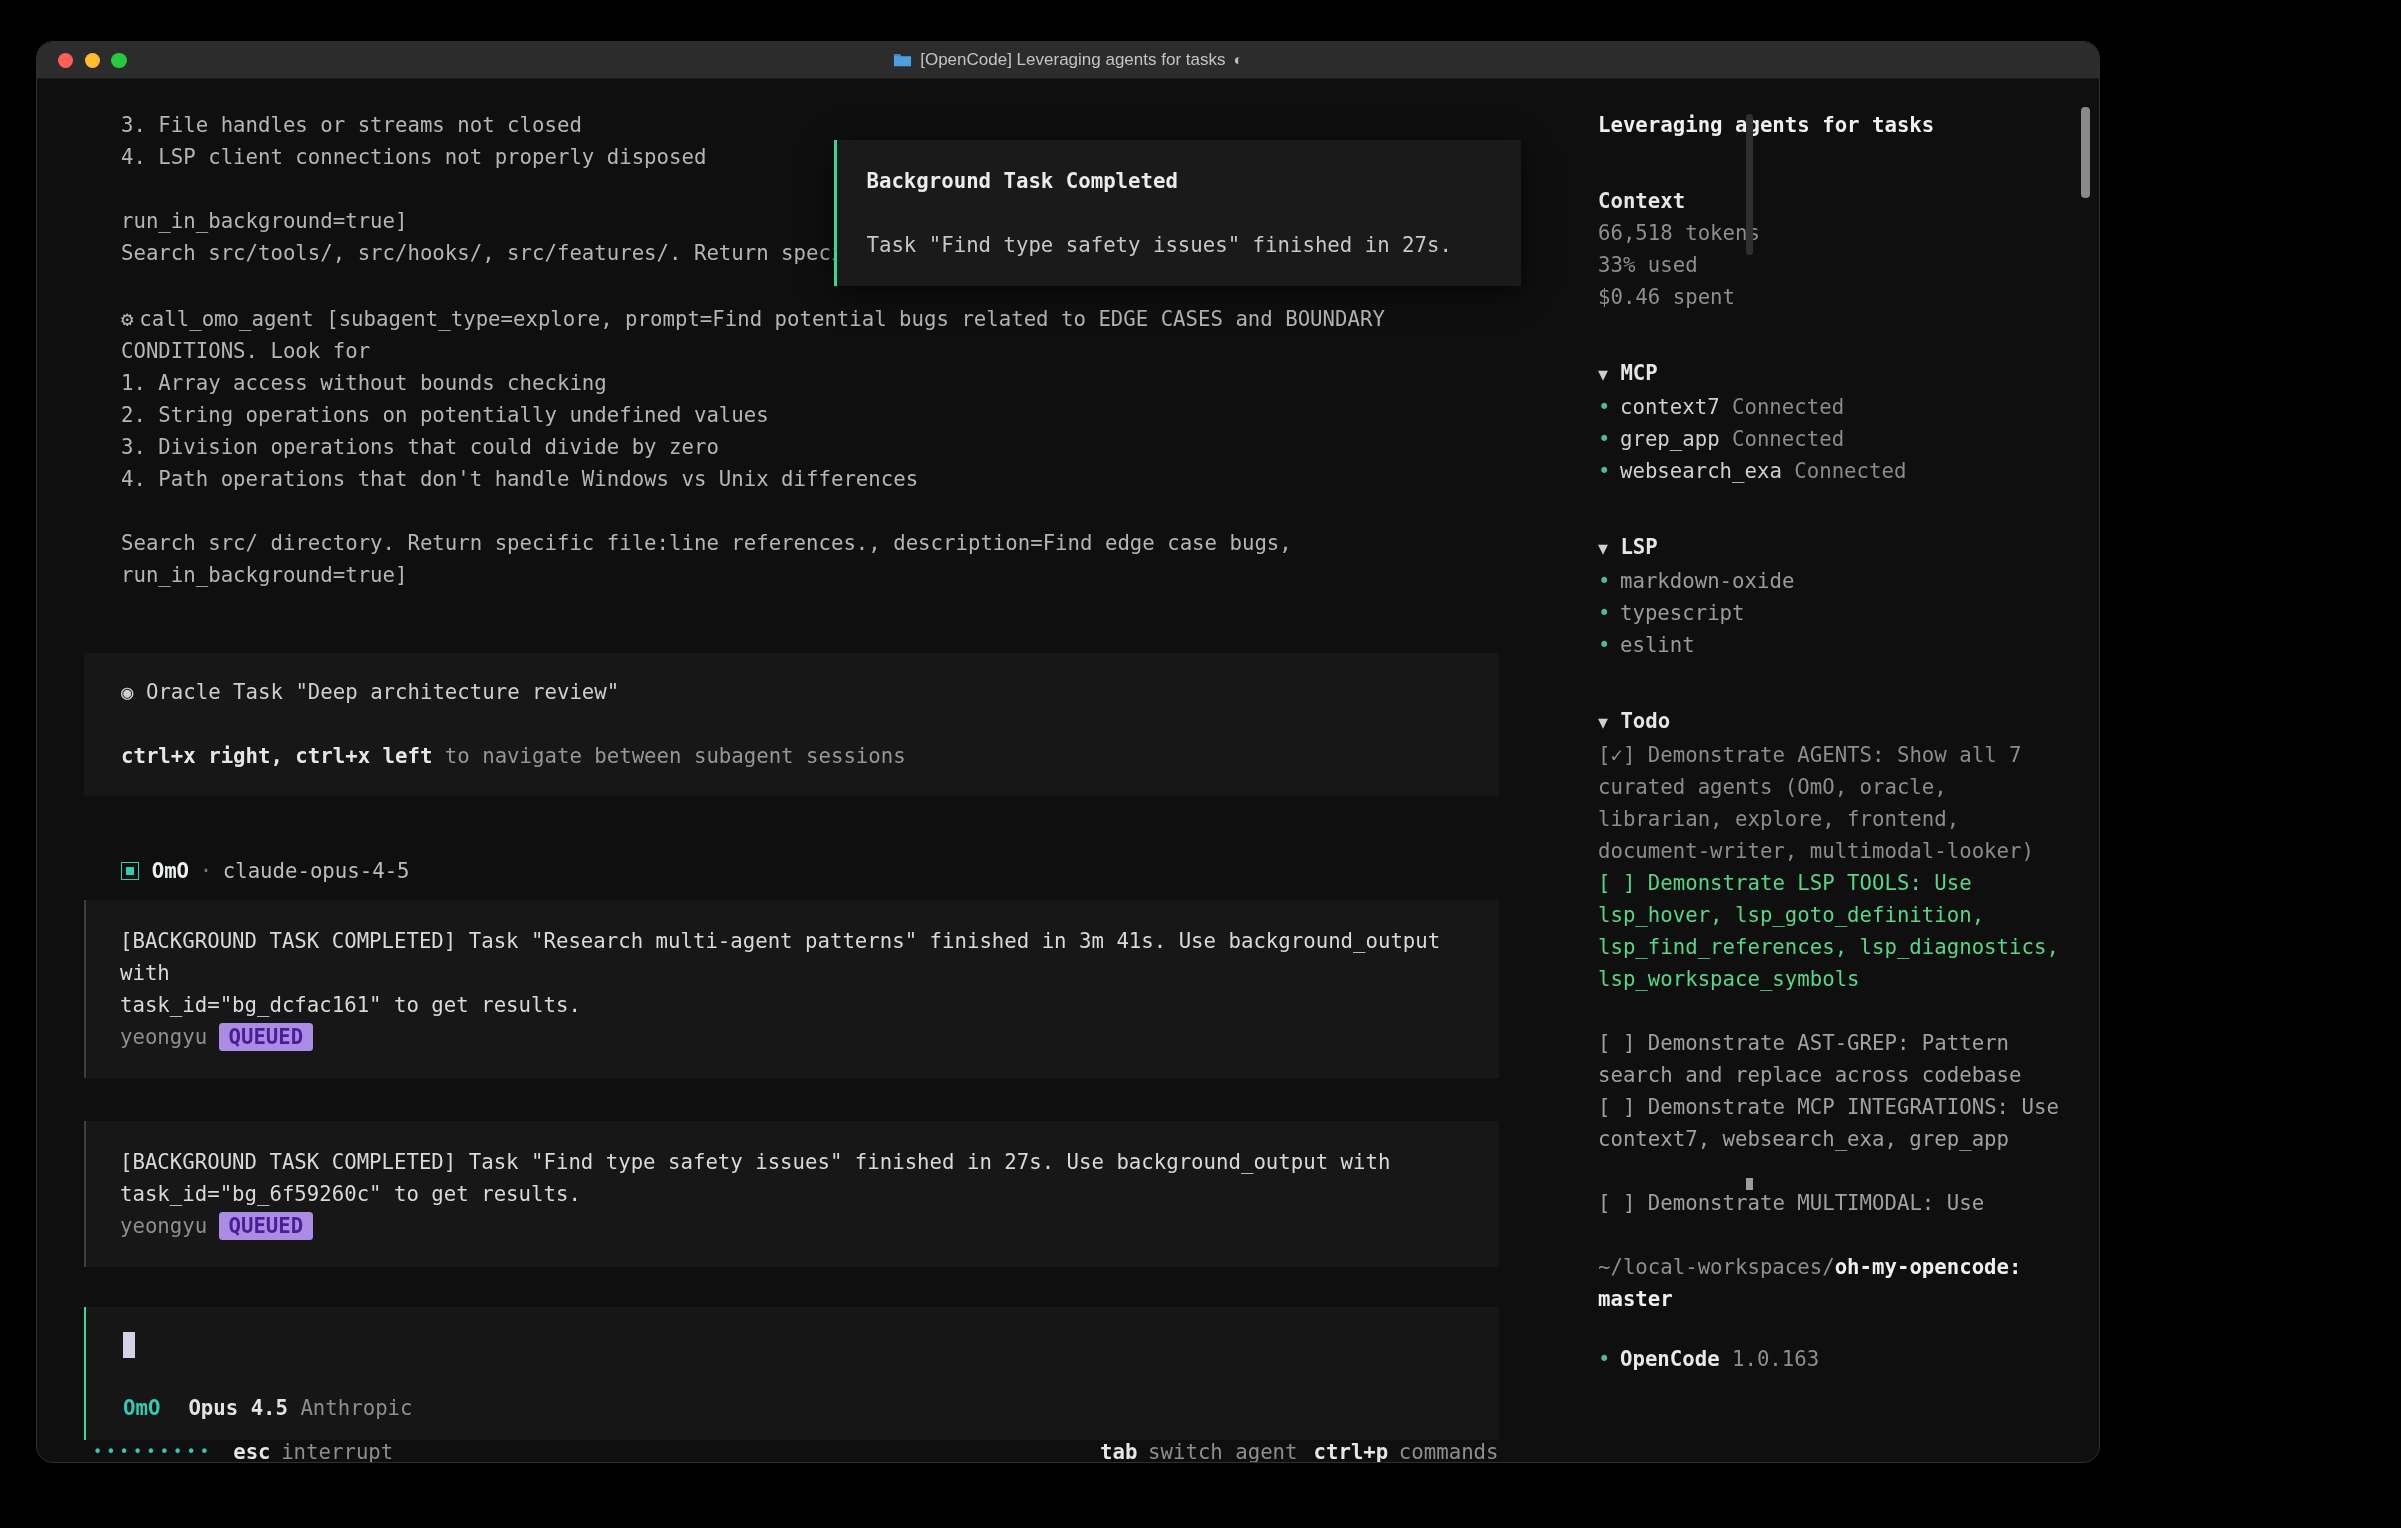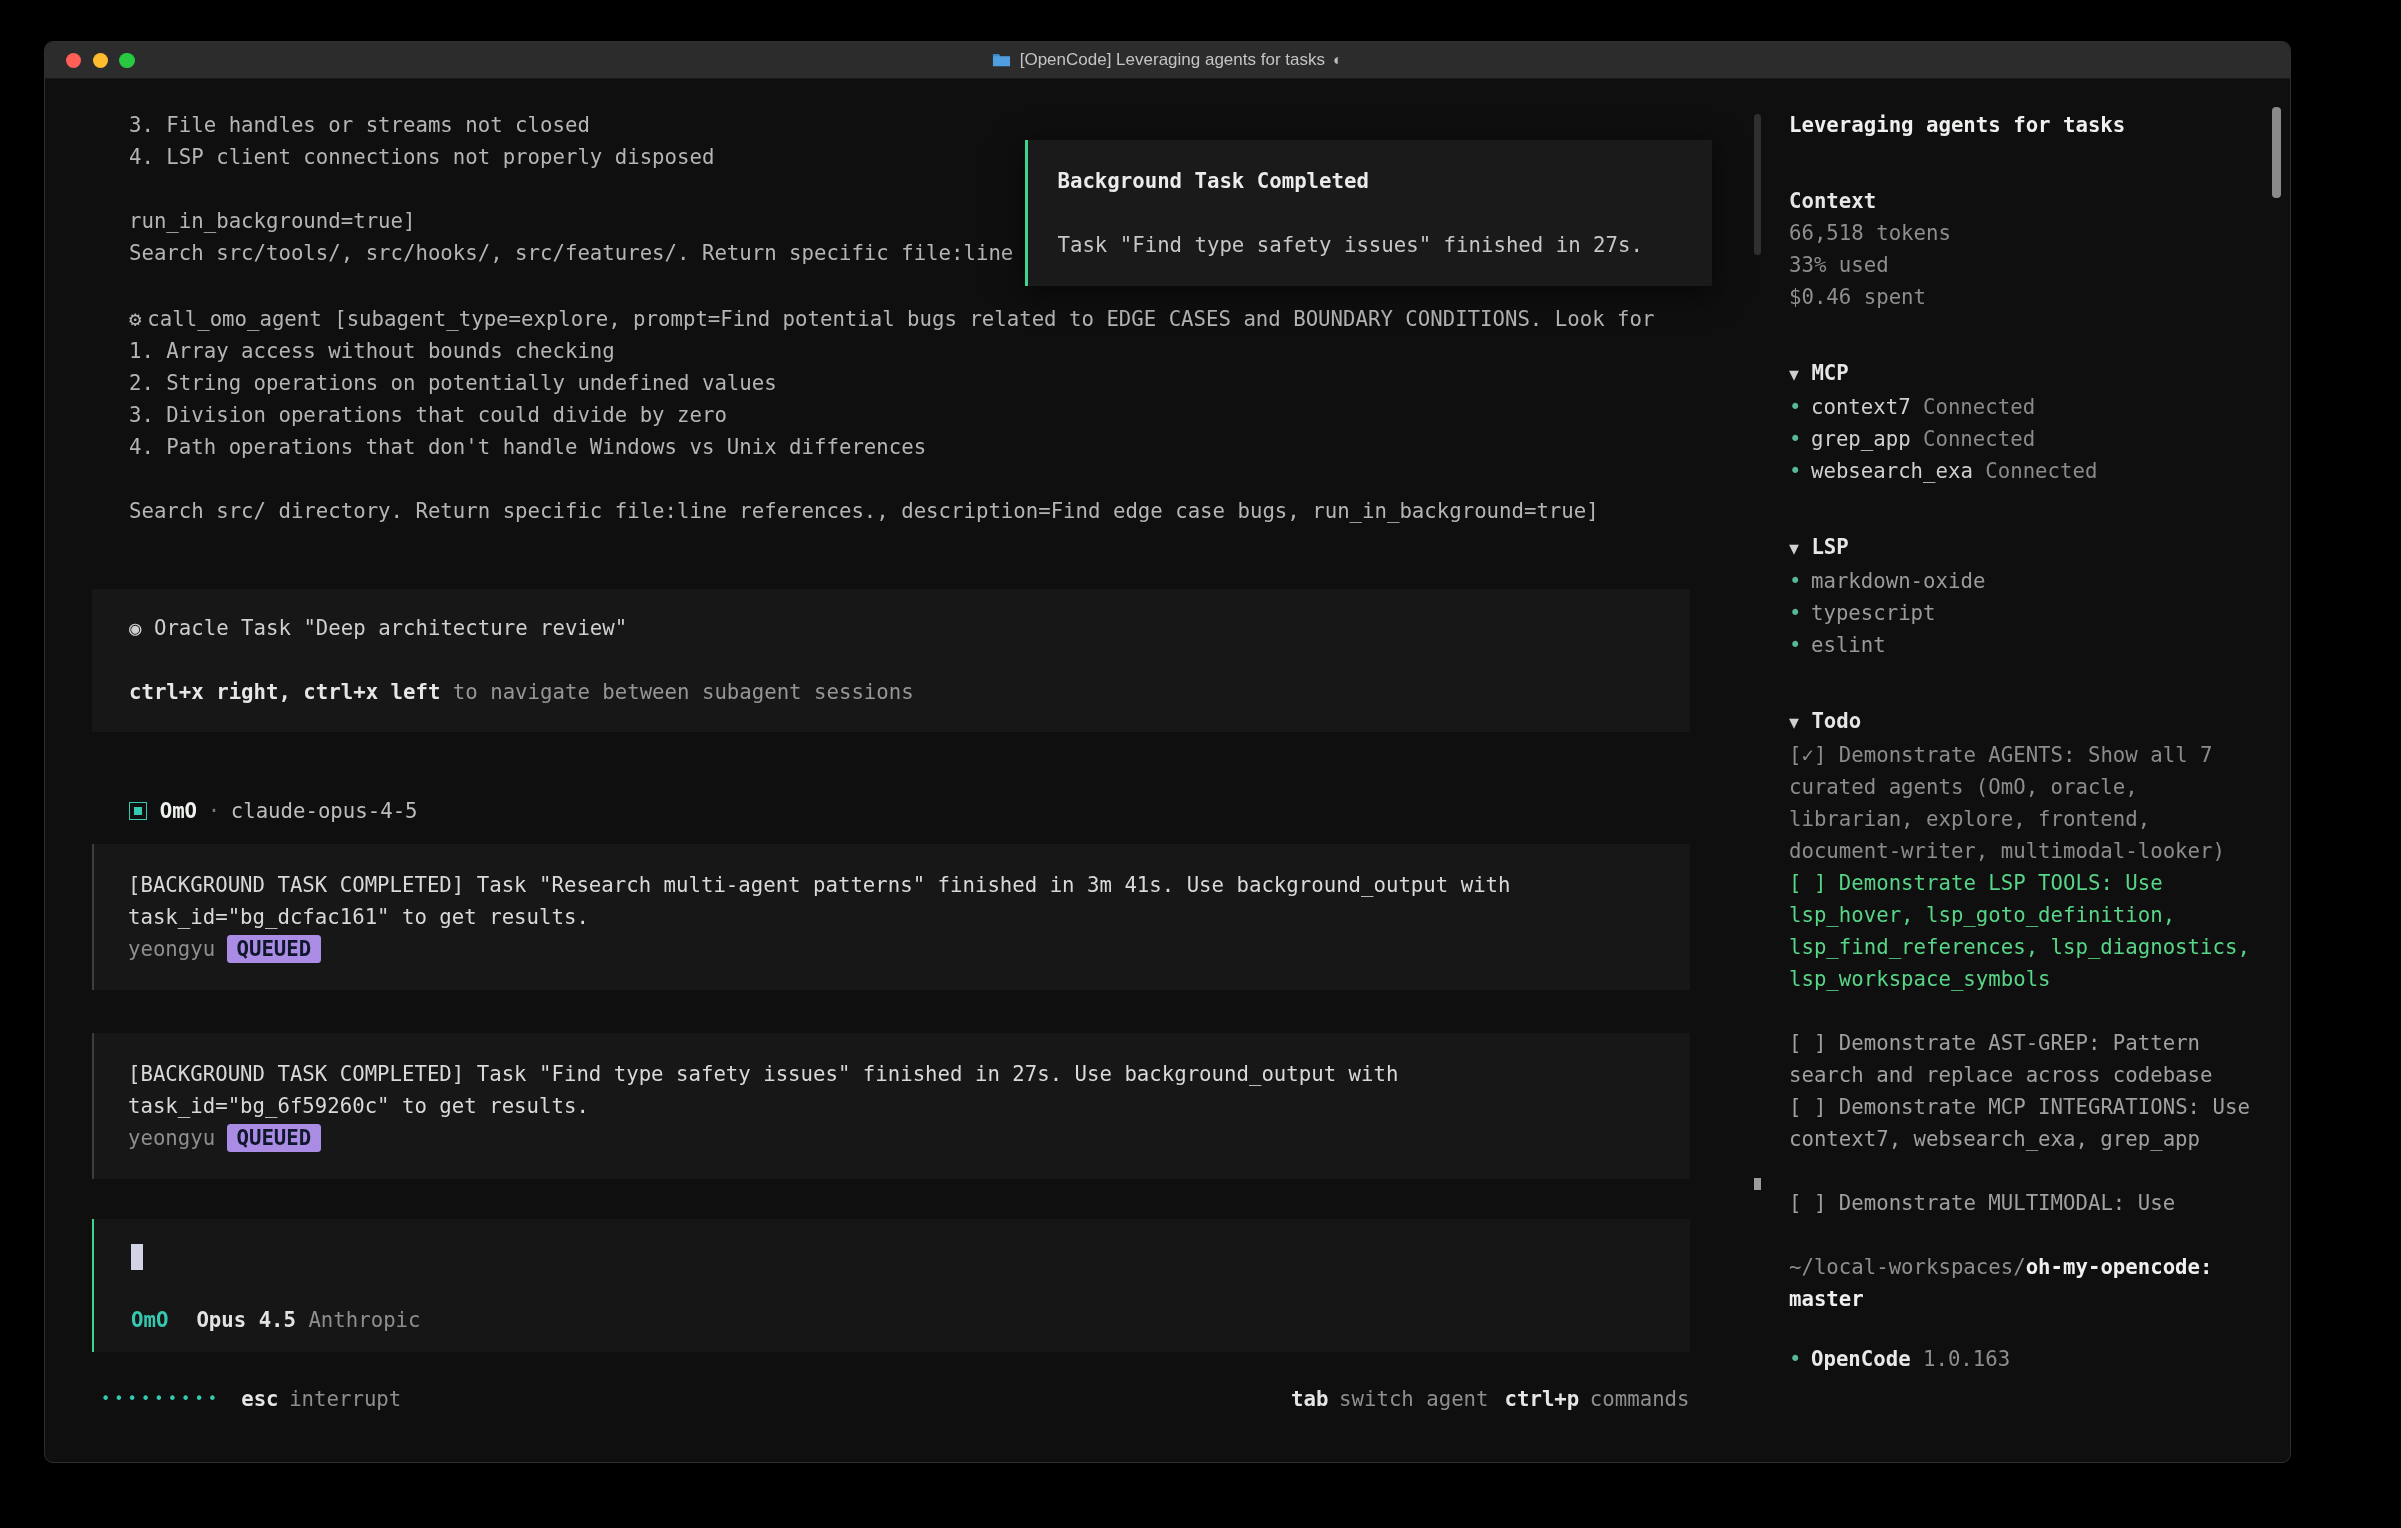--- a/index.html
+++ b/index.html
@@ -1,20 +1,20 @@
 <!DOCTYPE html>
 <html style="font-size:9.5px"><head>
 <meta charset="utf-8">
 <style>
   * { margin:0; padding:0; box-sizing:border-box; }
   html,body { width:2401px; height:1528px; background:#000; overflow:hidden; }
   body { font-family:"DejaVu Sans Mono","Liberation Mono",monospace; font-size:20.7px; color:#c7c7c7; position:relative; }
 
-  .window { position:absolute; left:44px; top:41px; width:2247px; height:1422px;
-            background:#0f0f0f; border:0.6px solid #2e2e2e; border-radius:9px; overflow:hidden;
+  .window { position:absolute; left:36px; top:41px; width:2064px; height:1422px;
+            background:#0f0f0f; border:0.6px solid #2e2e2e; border-radius:17px; overflow:hidden;
             display:flex; flex-direction:column; box-shadow:0 23.6px 71px rgba(0,0,0,.85); }
 
   
   .titlebar { height:37px; flex:0 0 37px; background:#2c2c2c; border-bottom:0.6px solid #1a1a1a;
               display:flex; align-items:center; justify-content:center; position:relative;
               font-family:"Liberation Sans",sans-serif; font-size:17px; color:#c4c4c4; }
   .traffic { position:absolute; left:21px; top:0; height:37px; display:flex; align-items:center; gap:11.2px; }
   .light { width:15.4px; height:15.4px; border-radius:50%; }
   .light.red { background:#ff5f57; } .light.yellow { background:#febc2e; } .light.green { background:#28c840; }
   .title-wrap { display:flex; align-items:center; gap:8.3px; }
@@ -43,21 +43,21 @@
   .agent-icon { width:17.7px; height:17.7px; border:1.8px solid #35c9b2; display:inline-flex; align-items:center; justify-content:center; margin-right:13px; }
   .agent-icon .fill { width:8.3px; height:8.3px; background:#35c9b2; }
   .agent-name { color:#eef2ee; font-weight:bold; }
   .agent-sep { color:#777; margin:0 10.6px; }
   .agent-model { color:#bdbdbd; }
 
   .message { margin-top:17.7px; background:#171717; border-left:2.4px solid #3d3d3d; padding:25px 34px; color:#d9d9d9; }
   .message + .message { margin-top:43px; }
   .author-line { display:flex; align-items:center; height:32px; }
   .author { color:#8e8e8e; }
-  .badge { display:inline-block; background:#ab8ce4; color:#0f172a; font-weight:bold; border-radius:3.5px;
+  .badge { display:inline-block; background:#ab8ce4; color:#4c1d95; font-weight:bold; border-radius:3.5px;
            padding:0.6px 9.5px; margin-left:11.8px; line-height:27px; }
 
   .input-panel { margin-top:40px; background:#161616; border-left:2.4px solid #42d392; padding:21px 37px 16px 37px; }
   .cursor { display:inline-block; width:11.8px; height:26px; background:#d2d3e4; vertical-align:middle; }
   .model-line { display:flex; align-items:center; height:32px; white-space:pre; }
   .input-agent { color:#35c9b2; font-weight:bold; }
   .input-model { color:#e3e3e3; font-weight:bold; margin-left:28px; }
   .input-provider { color:#8e8e8e; margin-left:12.4px; }
 
   .statusbar { margin-top:auto; display:flex; justify-content:space-between; align-items:center; height:32px; margin-left:8.9px; }

